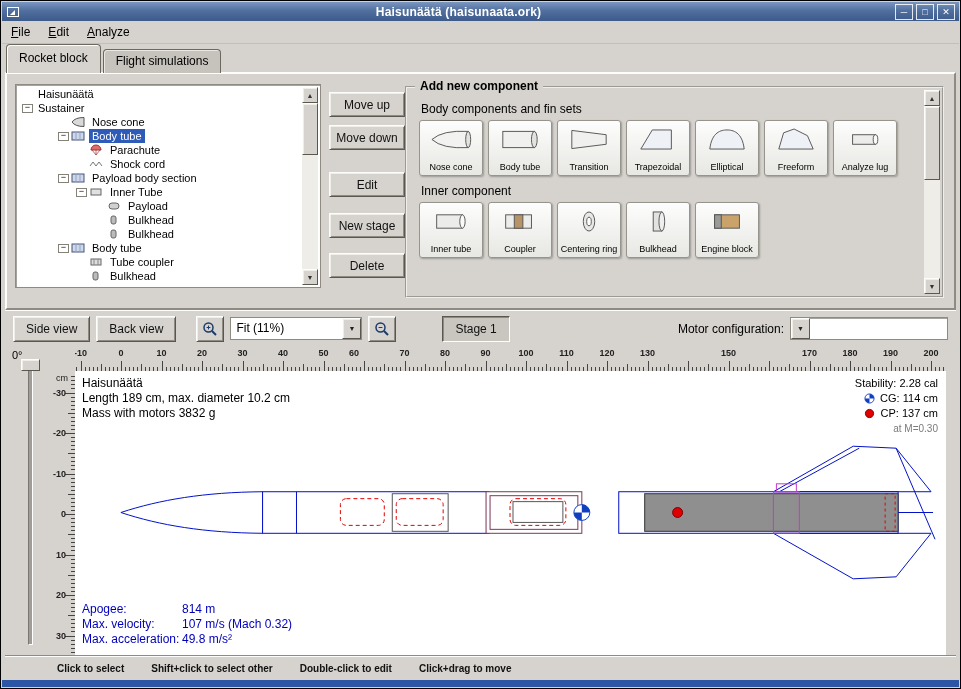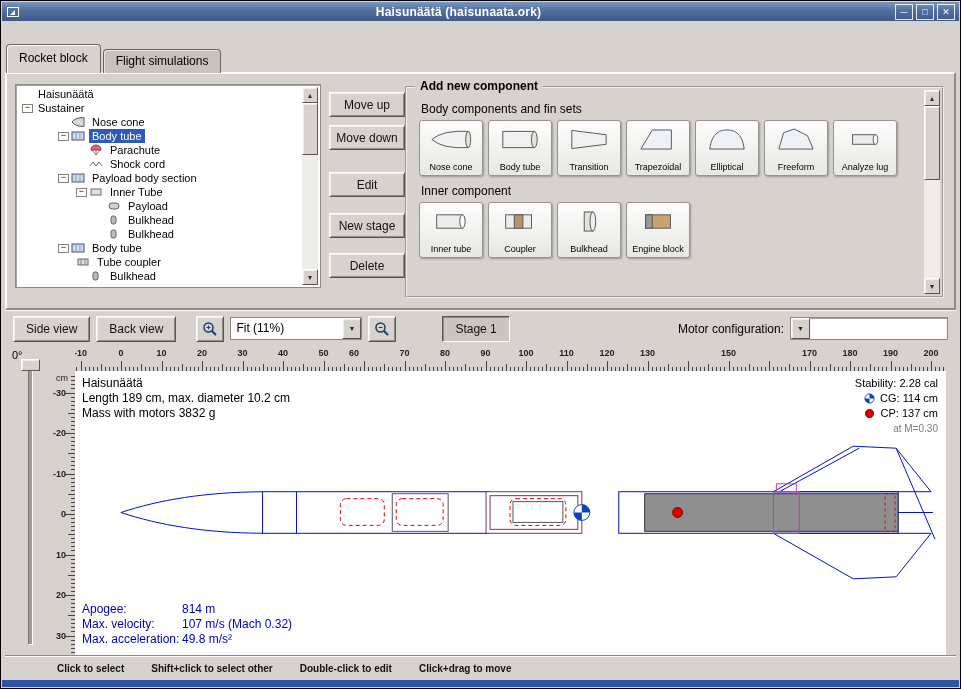--- a/index.html
+++ b/index.html
@@ -103,20 +103,21 @@
         </svg>
     </span>
     <span class="title-text">Haisunäätä (haisunaata.ork)</span>
     <span class="win-controls">
       <span class="wbtn">─</span>
       <span class="wbtn">□</span>
       <span class="wbtn">✕</span>
     </span>
   </div>
 
+  <div class="menubar"><span class="menu-item">File</span><span class="menu-item">Edit</span><span class="menu-item">Analyze</span></div>
 
   <div class="tabrow">
     <span class="tab active">Rocket block</span>
     <span class="tab">Flight simulations</span>
   </div>
 
   <div class="design-panel">
     <div class="tree-panel fieldin">
       <div class="tree-list">
           <div class="trow" style="padding-left: 4px;">
@@ -217,21 +218,21 @@
             <span class="texp box"></span>
             <span class="ticon">
               <svg width="14" height="12" viewBox="0 0 14 12">
                 <rect x="1" y="2" width="12" height="8" fill="#cfd8ea" stroke="#445577"></rect>
                 <line x1="5" y1="2" x2="5" y2="10" stroke="#8fa2c4"></line>
                 <line x1="9" y1="2" x2="9" y2="10" stroke="#8fa2c4"></line>
               </svg>
             </span>
             <span class="tlabel">Body tube</span>
           </div>
-          <div class="trow" style="padding-left: 45px;">
+          <div class="trow" style="padding-left: 58px;">
             <span class="texp"></span>
             <span class="ticon">
               <svg width="14" height="12" viewBox="0 0 14 12">
                 <rect x="2" y="3" width="10" height="6" fill="#ddd" stroke="#666"></rect>
                 <line x1="5" y1="3" x2="5" y2="9" stroke="#888"></line>
                 <line x1="9" y1="3" x2="9" y2="9" stroke="#888"></line>
               </svg>
             </span>
             <span class="tlabel">Tube coupler</span>
           </div>
@@ -337,20 +338,29 @@
               <span class="clabel">Inner tube</span>
             </div>
             <div class="comp-btn">
               <span class="cicon">
                 <svg width="42" height="27" viewBox="0 0 44 28">
                   <rect x="7" y="7" width="27" height="14" fill="#ececea" stroke="#555"></rect>
                   <rect x="16" y="7" width="9" height="14" fill="#b69468" stroke="#555"></rect>
                 </svg>
               </span>
               <span class="clabel">Coupler</span>
+            </div>
+            <div class="comp-btn">
+              <span class="cicon">
+                <svg width="42" height="27" viewBox="0 0 44 28">
+                  <ellipse cx="22" cy="14" rx="6" ry="10" fill="#e8e8e6" stroke="#555"></ellipse>
+                  <ellipse cx="22" cy="14" rx="2.4" ry="4.5" fill="#fff" stroke="#555"></ellipse>
+                </svg>
+              </span>
+              <span class="clabel">Centering ring</span>
             </div>
             <div class="comp-btn">
               <span class="cicon">
                 <svg width="42" height="27" viewBox="0 0 44 28">
                   <rect x="17" y="4" width="9" height="20" fill="#e2e2de" stroke="#555"></rect>
                   <ellipse cx="26" cy="14" rx="3" ry="10" fill="#eee" stroke="#555"></ellipse>
                 </svg>
               </span>
               <span class="clabel">Bulkhead</span>
             </div>

